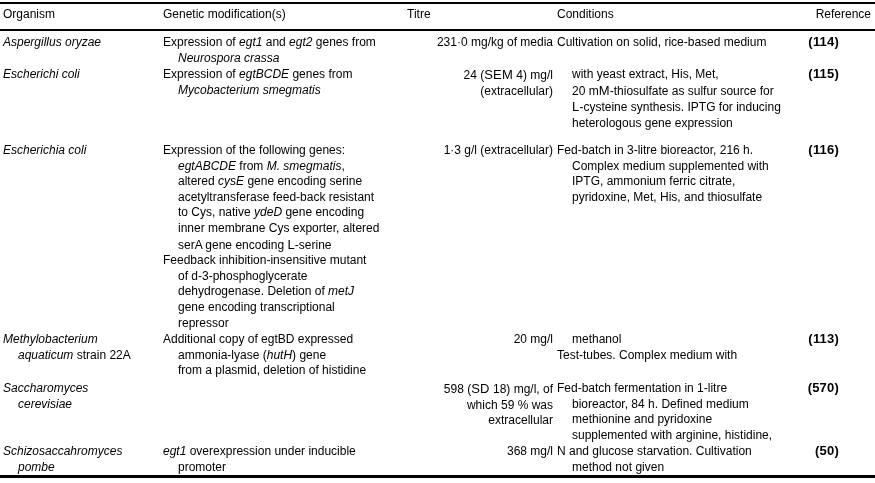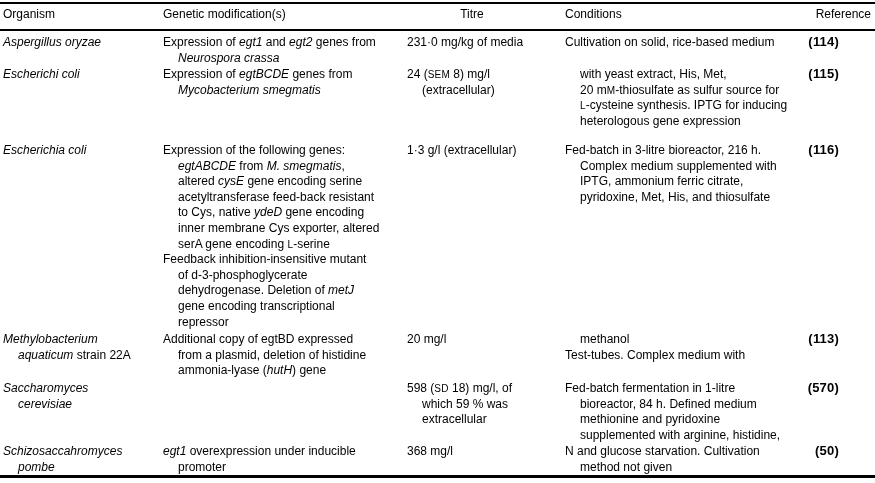--- a/index.html
+++ b/index.html
@@ -23,37 +23,37 @@
   .rule.top { top: 2px; height: 2px; }
   .rule.mid { top: 29px; height: 2px; }
   .rule.bottom { top: 475px; height: 3px; }
 
   .hdr-row { position: absolute; top: 7px; left: 0; width: 875px; }
   .row { position: absolute; left: 0; width: 875px; }
 
   .cell { position: absolute; top: 0; }
   .c-org { left: 3px;   width: 157px; }
   .c-gen { left: 163px; width: 242px; }
-  .c-tit { left: 407px; width: 146px; }
-  .c-con { left: 557px; width: 238px; margin-left: 8px; }
+  .c-tit { left: 407px; width: 146px; text-align: right; }
+  .c-con { left: 557px; width: 238px; }
   .c-ref { left: 797px; width: 59px; text-align: right; }
 
   .hdr-row .cell { line-height: 15.6px; white-space: nowrap; }
-  .hdr-row .c-tit { text-align: center; width: 130px; }
+  .hdr-row .c-tit { text-align: left; width: 130px; }
   .hdr-row .c-ref { left: 790px; width: 83px; padding-right: 2px; box-sizing: border-box; }
 
   .line {
     line-height: 15.6px;
     white-space: nowrap;
   }
   .line.cont { margin-left: 15px; }
   em { font-style: italic; }
   .sc {
     text-transform: uppercase;
-    font-size: 10px;
+    font-size: 13px;
     letter-spacing: 0.2px;
   }
   .c-ref.num {
     font-size: 13px;
     font-weight: bold;
     top: -1px;
     padding-right: 17px;
     box-sizing: border-box;
     letter-spacing: 0.2px;
   }
@@ -93,21 +93,21 @@
       </div>
       <div class="row" style="top: 67px;">
         <div class="cell c-org">
           <div class="line"><em>Escherichi coli</em></div>
         </div>
         <div class="cell c-gen">
           <div class="line"><span>Expression of </span><em>egtBCDE</em><span> genes from</span></div>
           <div class="line cont"><em>Mycobacterium smegmatis</em></div>
         </div>
         <div class="cell c-tit">
-          <div class="line"><span>24 (</span><span class="sc">sem</span><span> 8) mg/l</span></div>
+          <div class="line"><span>24 (</span><span class="sc">sem</span><span> 4) mg/l</span></div>
           <div class="line cont"><span>(extracellular)</span></div>
         </div>
         <div class="cell c-con">
           <div class="line cont"><span>with yeast extract, His, Met,</span></div>
           <div class="line cont"><span>20 m</span><span class="sc">m</span><span>-thiosulfate as sulfur source for</span></div>
           <div class="line cont"><span class="sc">l</span><span>-cysteine synthesis. IPTG for inducing</span></div>
           <div class="line cont"><span>heterologous gene expression</span></div>
         </div>
         <div class="cell c-ref num">(115)</div>
       </div>
@@ -140,22 +140,22 @@
         </div>
         <div class="cell c-ref num">(116)</div>
       </div>
       <div class="row" style="top: 332px;">
         <div class="cell c-org">
           <div class="line"><em>Methylobacterium</em></div>
           <div class="line cont"><em>aquaticum</em><span> strain 22A</span></div>
         </div>
         <div class="cell c-gen">
           <div class="line"><span>Additional copy of egtBD expressed</span></div>
+          <div class="line cont"><span>ammonia-lyase (</span><em>hutH</em><span>) gene</span></div>
           <div class="line cont"><span>from a plasmid, deletion of histidine</span></div>
-          <div class="line cont"><span>ammonia-lyase (</span><em>hutH</em><span>) gene</span></div>
         </div>
         <div class="cell c-tit">
           <div class="line"><span>20 mg/l</span></div>
         </div>
         <div class="cell c-con">
           <div class="line cont"><span>methanol</span></div>
           <div class="line"><span>Test-tubes. Complex medium with</span></div>
         </div>
         <div class="cell c-ref num">(113)</div>
       </div>

